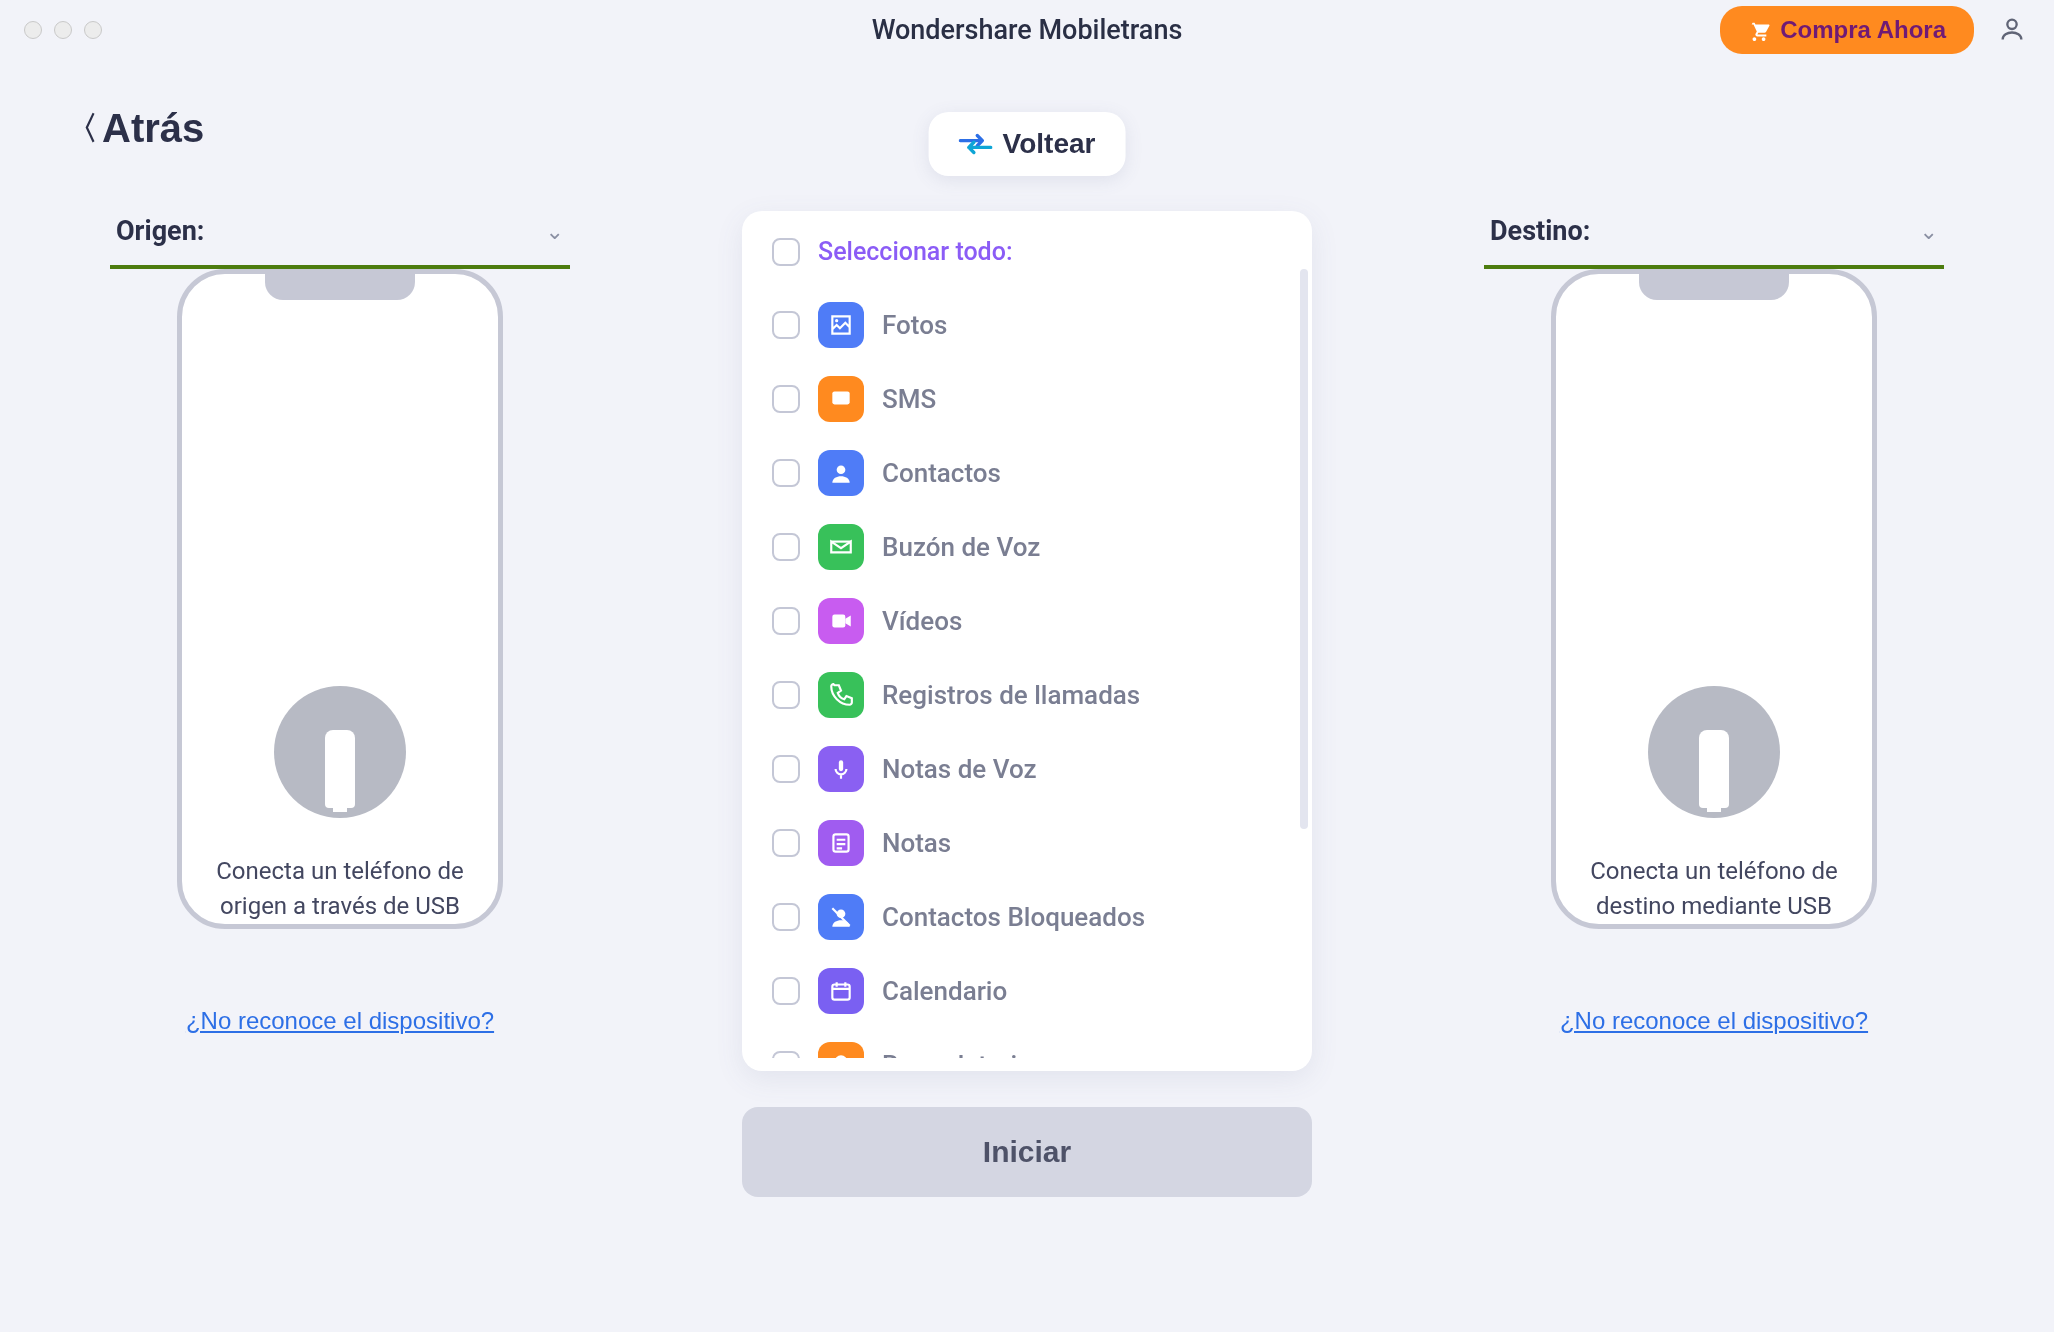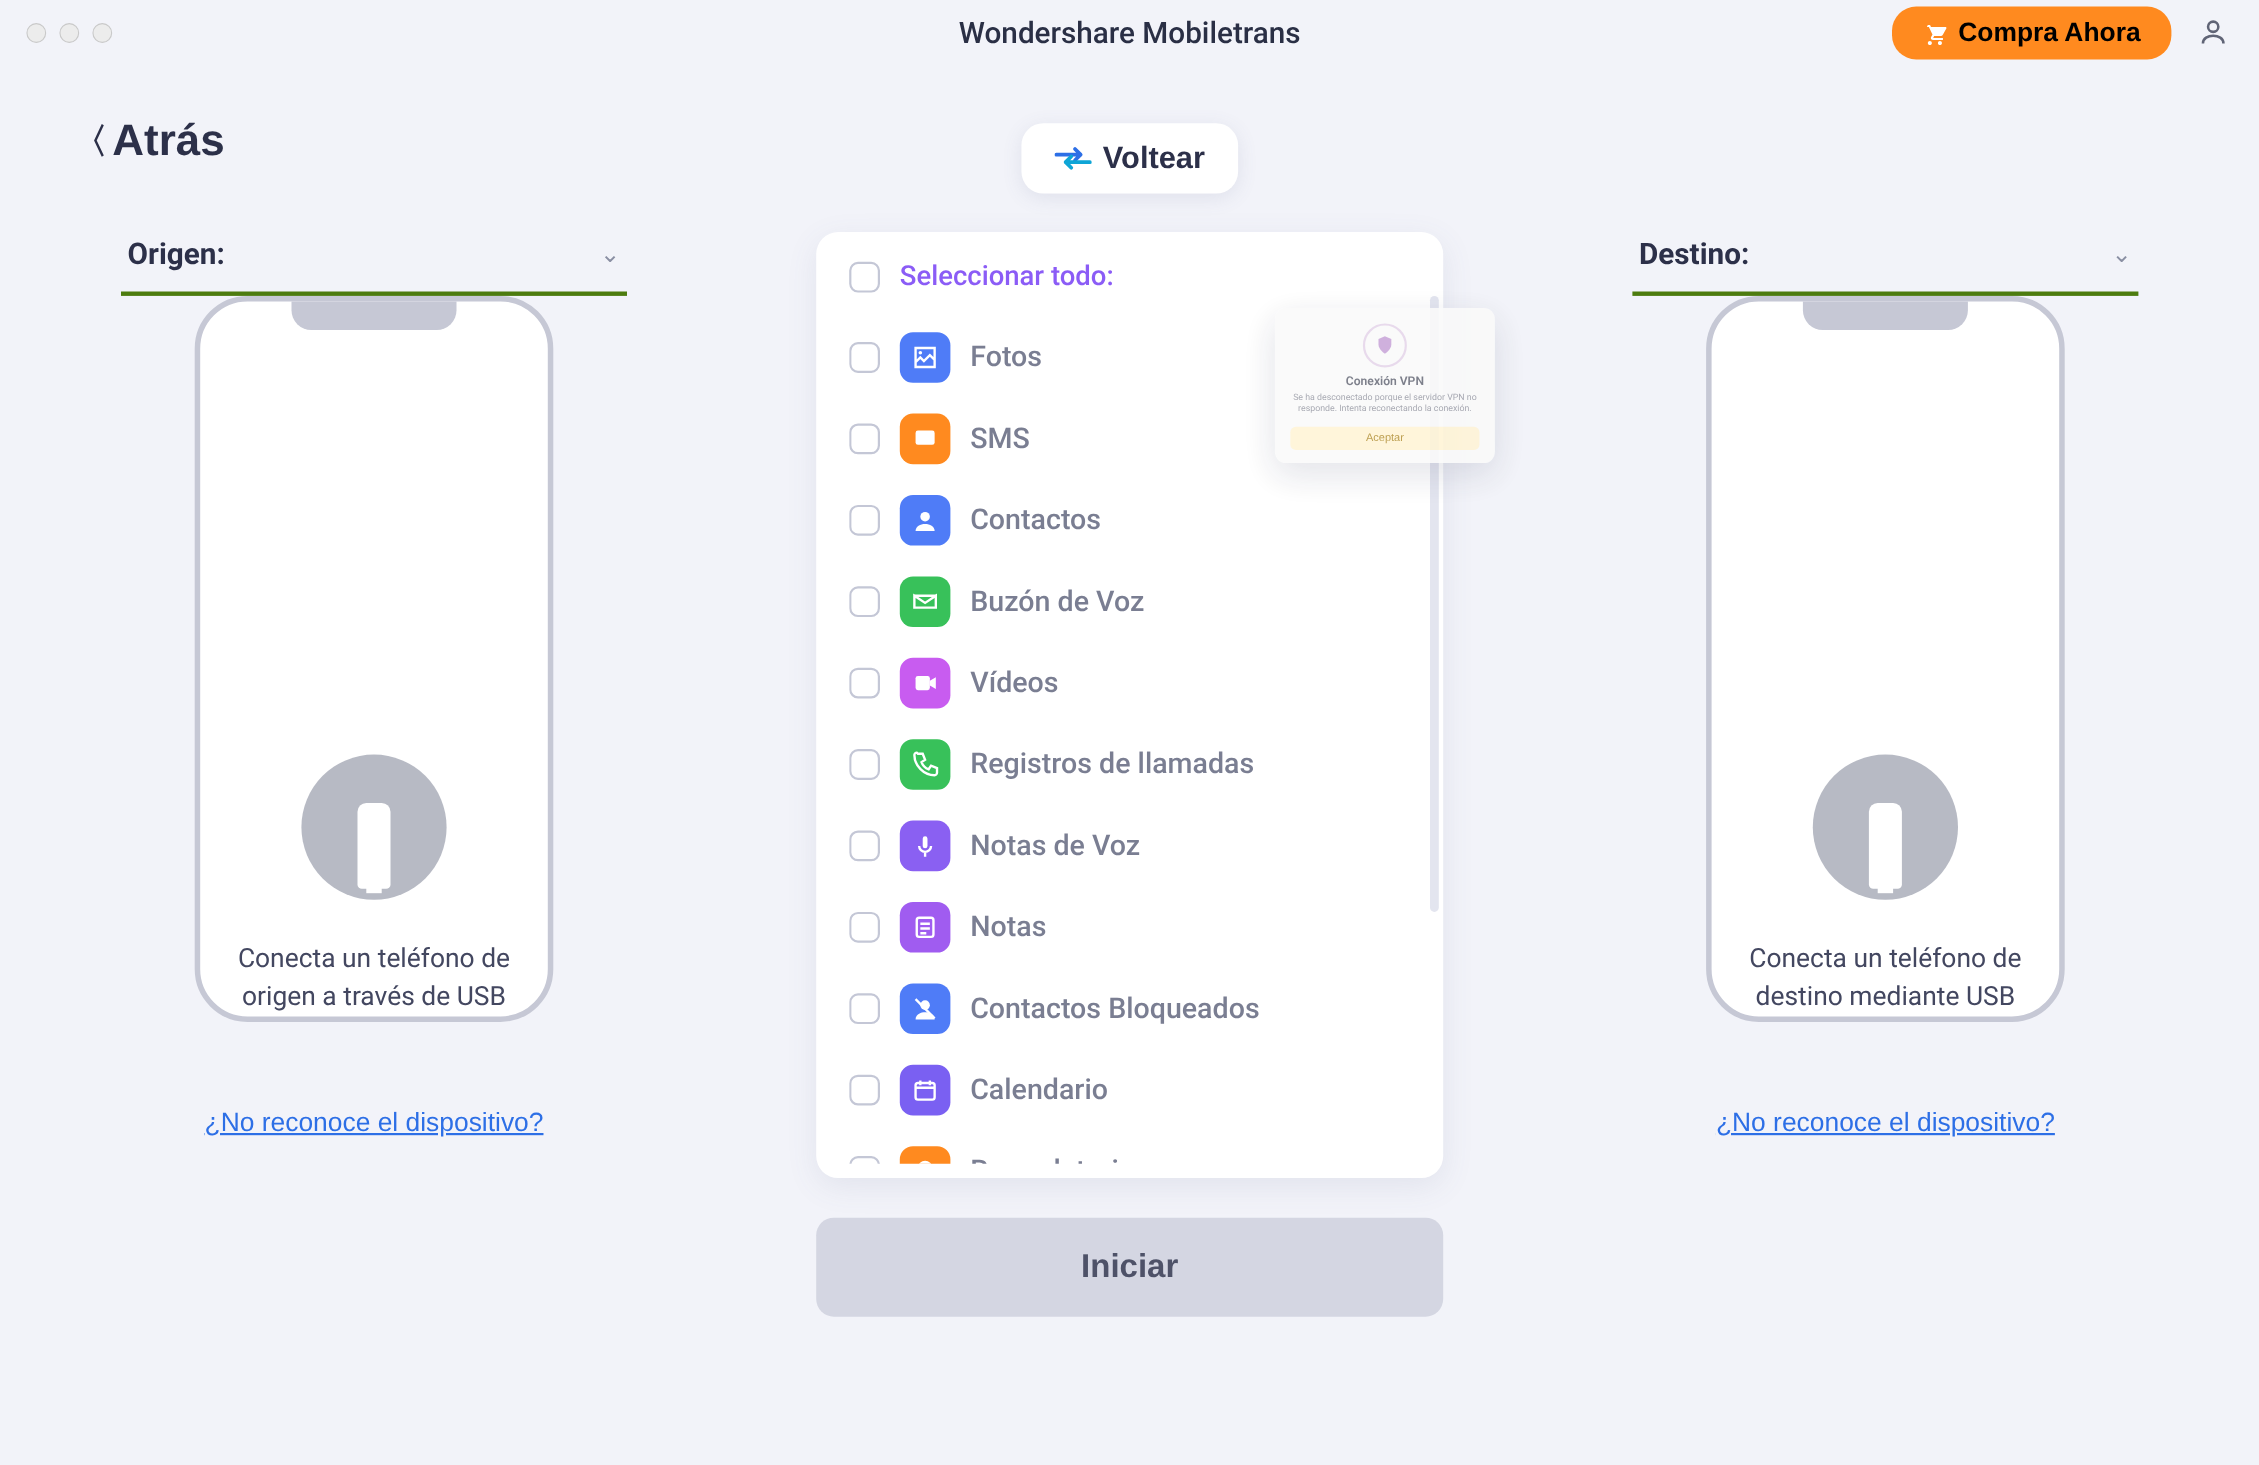--- a/index.html
+++ b/index.html
@@ -29,21 +29,21 @@
     width: 18px; height: 18px; border-radius: 50%;
     border: 1.5px solid #c9c9c9; background: #ececec;
   }
   .title-text {
     position: absolute; left: 50%; transform: translateX(-50%);
     font-size: 27px; font-weight: 500; color: #2a2f45;
   }
   .buy-now-btn {
     margin-left: auto;
     background: #ff8a1f;
-    color: #000000;
+    color: #701a75;
     border: none;
     border-radius: 22px;
     padding: 10px 28px;
     font-size: 24px;
     font-weight: 600;
     display: flex; align-items: center; gap: 10px;
     cursor: pointer;
   }
   .cart-icon { width: 22px; height: 22px; fill: #fff; }
   .user-btn {
@@ -407,24 +407,14 @@
         <div class="usb-circle">
             <div class="usb-plug"></div>
           </div>
         <div class="phone-hint">Conecta un teléfono de destino mediante USB</div>
       </div>
       <button class="not-recognized">¿No reconoce el dispositivo?</button>
     </div>
 
   </div>
 
-  <div class="popup-overlay">
-    <div class="popup-icon">
-      <svg viewBox="0 0 24 24" width="20" height="20" fill="#c9a6d9">
-          <path d="M12 21s-7-4.35-7-10V5l7-3 7 3v6c0 5.65-7 10-7 10z"></path>
-        </svg>
-    </div>
-    <div class="popup-title">Conexión VPN</div>
-    <div class="popup-desc">Se ha desconectado porque el servidor VPN no responde. Intenta reconectando la conexión.</div>
-    <button class="popup-accept">Aceptar</button>
-  </div>
 
 </div>
 
 </body></html>

